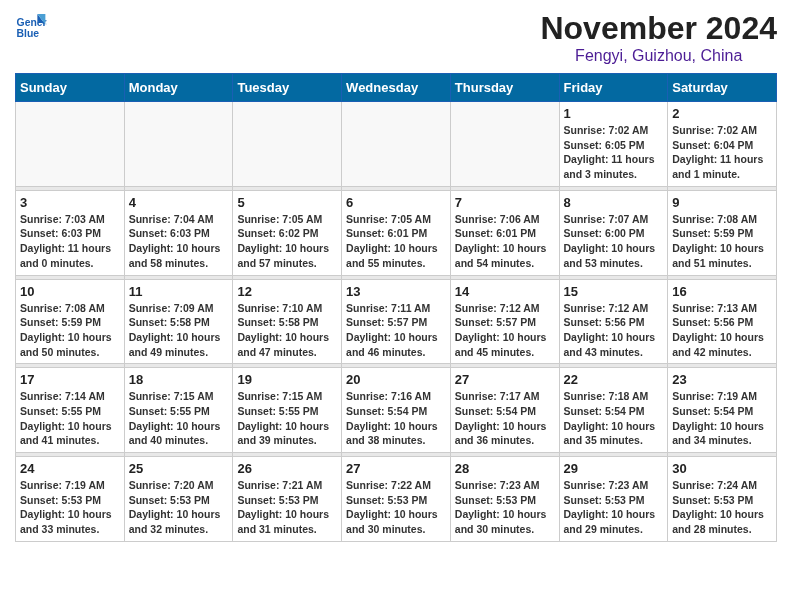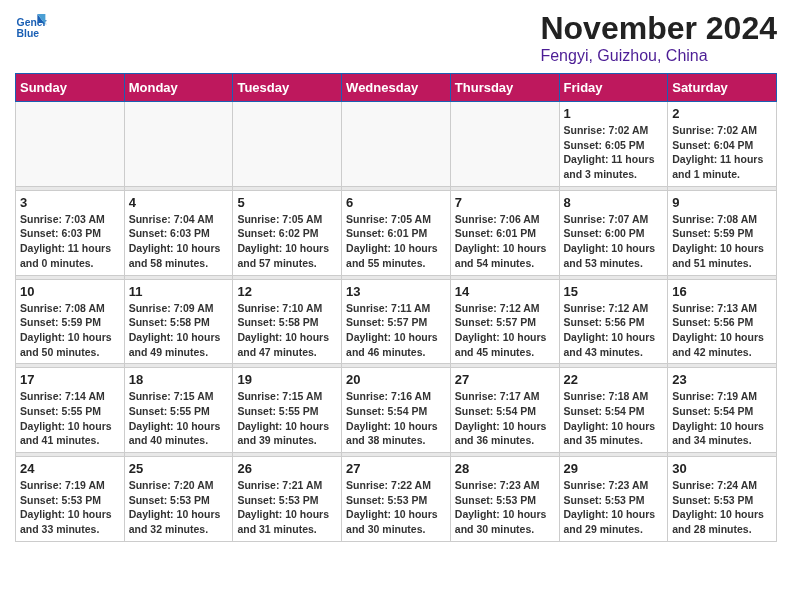--- a/index.html
+++ b/index.html
@@ -19,38 +19,38 @@
     .logo {
       display: flex;
       align-items: center;
       gap: 4px;
     }
     .logo-icon {
       width: 32px;
       height: 32px;
     }
     .title-block {
-      text-align: left;
+      text-align: center;
     }
     .month-title {
       font-size: 32px;
       font-weight: bold;
       color: #222;
     }
     .location-title {
       font-size: 16px;
       color: #4c1d95;
     }
     .calendar {
       width: 100%;
       border-collapse: collapse;
       font-size: 11px;
     }
     .calendar th {
-      background: #be185d;
+      background: #0369a1;
       color: #fff;
       padding: 6px 4px;
       text-align: left;
       font-size: 13px;
       font-weight: bold;
       border: 1px solid #1a5fb4;
     }
     .calendar td {
       border: 1px solid #ccc;
       vertical-align: top;

